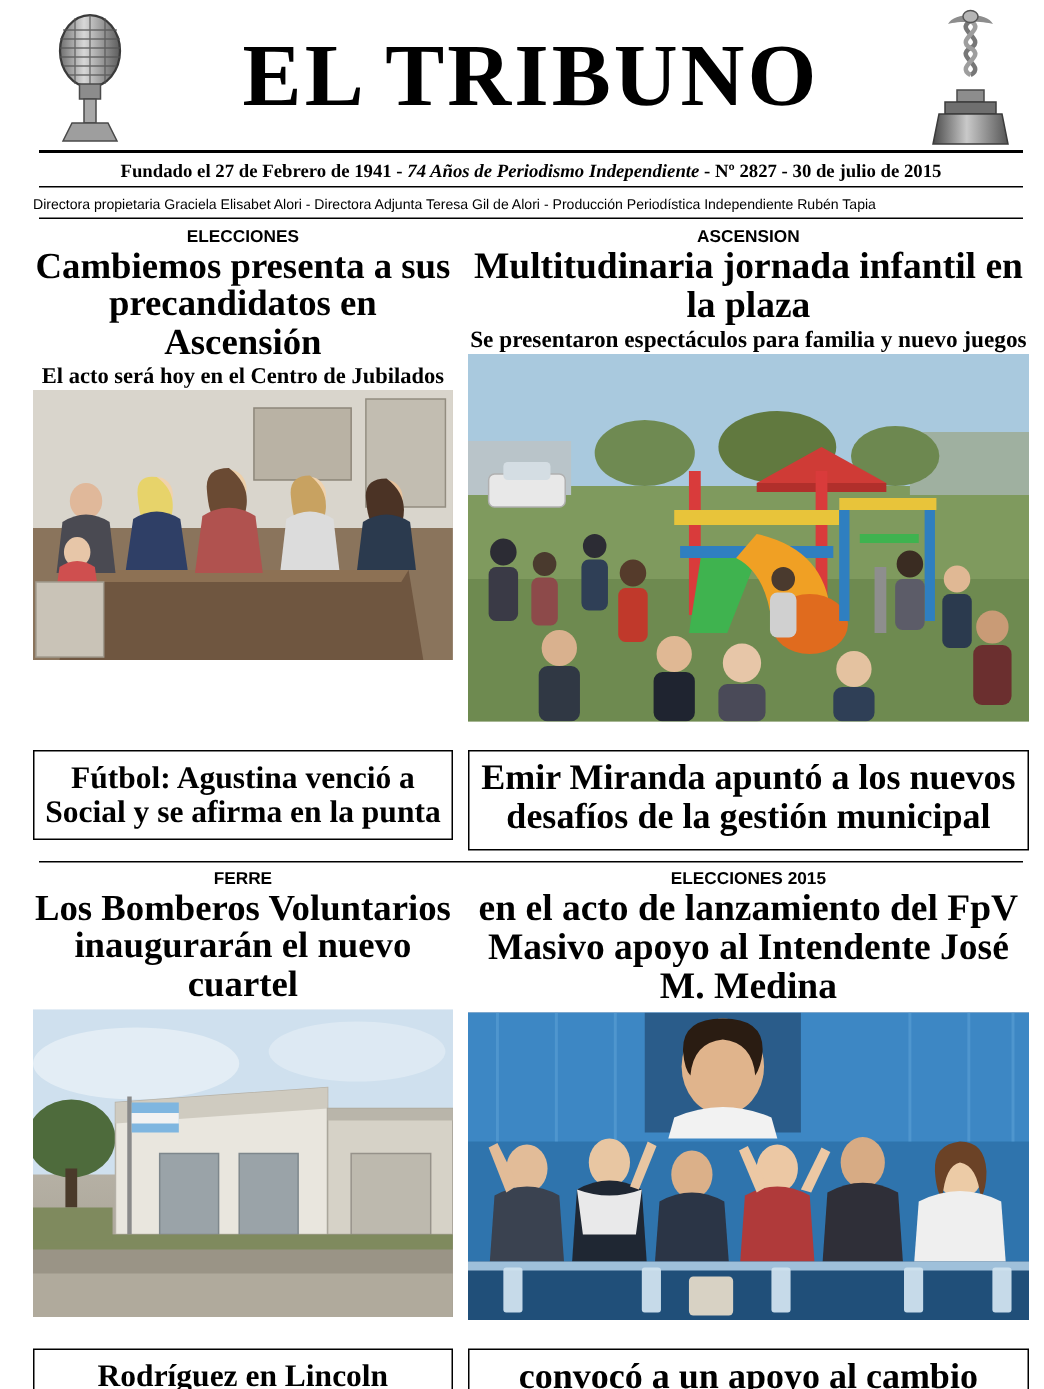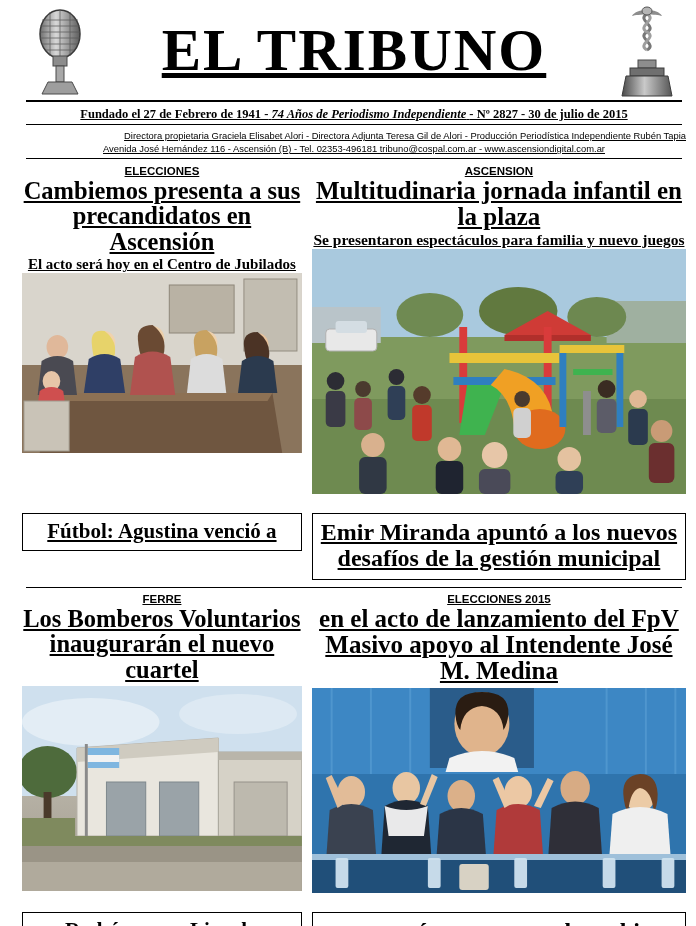--- a/index.html
+++ b/index.html
@@ -3,21 +3,21 @@
 <meta charset="utf-8">
 <style>
   * { box-sizing: border-box; margin: 0; padding: 0; }
   html, body {
     width: 696px; height: 926px;
     background: #ffffff;
     font-family: "Liberation Serif", serif;
     color: #000;
     overflow: hidden;
   }
-  .page { width: 696px; height: 822px; position: relative; padding: 6px 10px 0 22px; text-decoration: underline; }
+  .page { width: 696px; height: 822px; position: relative; padding: 6px 10px 0 22px; }
 
   
   .masthead { position: relative; height: 92px; }
   .mic-icon { position: absolute; left: 6px; top: 2px; width: 64px; height: 88px; }
   .caduceus-icon { position: absolute; right: 8px; top: 0px; width: 62px; height: 92px; }
   .paper-title {
     text-align: center;
     font-family: "Liberation Serif", serif;
     font-weight: bold;
     font-size: 59px;
@@ -30,21 +30,21 @@
 
   .founded {
     text-align: center;
     font-size: 12.5px;
     font-weight: bold;
     margin-top: 5px;
     line-height: 14px;
   }
   .founded .ital { font-style: italic; font-weight: bold; }
   .staff-line {
-    text-align: right;
+    text-align: left;
     font-family: "Liberation Sans", sans-serif;
     font-size: 9.4px;
     line-height: 13px;
     margin-top: 4px;
   }
   .contact-line {
     text-align: center;
     font-family: "Liberation Sans", sans-serif;
     font-size: 9.4px;
     line-height: 13px;
@@ -167,21 +167,20 @@
 
   <div class="founded">
     <span>Fundado el 27 de Febrero de 1941 -</span>
     <span class="ital">74 Años de Periodismo Independiente</span>
     <span>- Nº 2827 - 30 de julio de 2015</span>
   </div>
 
   <div class="rule-thin"></div>
 
   <div class="staff-line">Directora propietaria Graciela Elisabet Alori  -  Directora Adjunta Teresa Gil de Alori - Producción Periodística Independiente Rubén Tapia</div>
-  <div class="contact-line">Avenida José Hernández 116 - Ascensión (B) - Tel. 02353-496181 tribuno@cospal.com.ar - www.ascensiondigital.com.ar</div>
 
   <div class="rule-thin"></div>
 
   <div class="content">
 
     <div class="row">
 
       <div class="col-left">
         <div class="kicker">ELECCIONES</div>
         <div class="headline h-left">
@@ -289,20 +288,21 @@
             </g>
           </svg>
         </div>
       </div>
     </div>
 
     <div class="row">
       <div class="col-left">
         <div class="caption-box cap-left">
           <div>Fútbol: Agustina venció a</div>
+          <div>Social y se afirma en la punta</div>
         </div>
       </div>
       <div class="col-right">
         <div class="caption-box cap-right">
           <div>Emir Miranda apuntó a los nuevos</div>
           <div>desafíos de la gestión municipal</div>
         </div>
       </div>
     </div>
 

